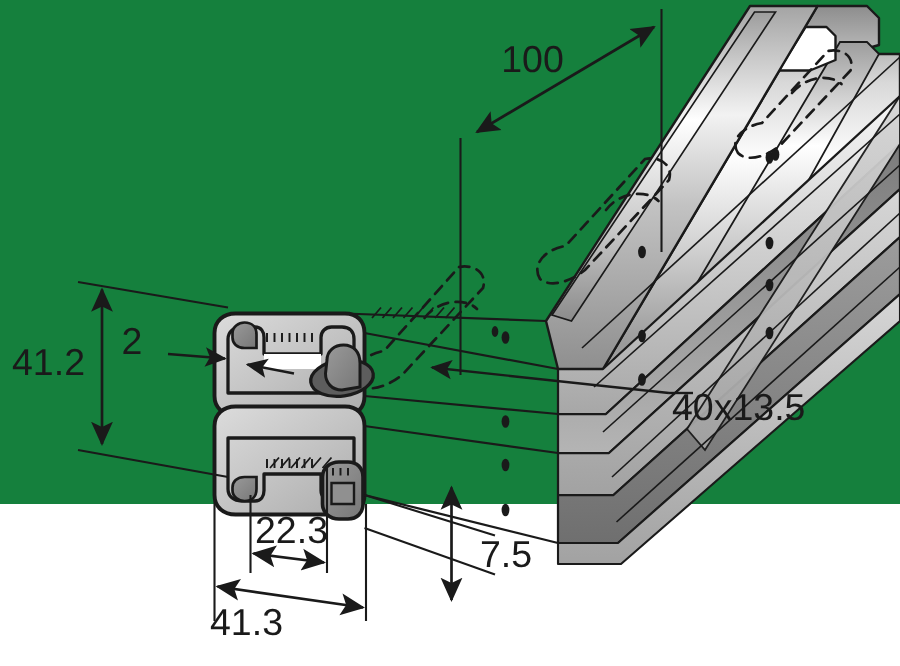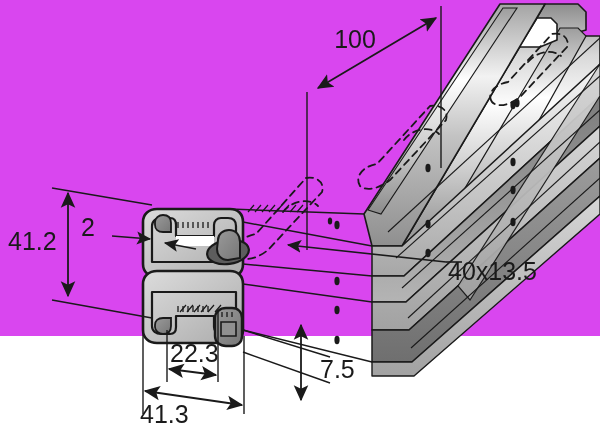--- a/index.html
+++ b/index.html
@@ -1,18 +1,18 @@
 <!DOCTYPE html>
 <html><head>
 <meta charset="utf-8">
 <style>
   html,body{margin:0;padding:0;background:#ffffff;}
   body{width:600px;height:444px;overflow:hidden;
        font-family:"Liberation Sans","DejaVu Sans",sans-serif;}
-  #stage{position:relative;width:600px;height:336px;background:#d946ef;}
+  #stage{position:relative;width:600px;height:336px;background:#15803d;}
   #stage svg{position:absolute;left:0;top:0;}
   .dimtext{font-family:"Liberation Sans","DejaVu Sans",sans-serif;
            fill:#1a1a1a;font-weight:400;}
 </style>
 </head>
 <body>
 
 <div id="stage">
 
   <svg width="600" height="444" viewBox="0 0 600 444">

